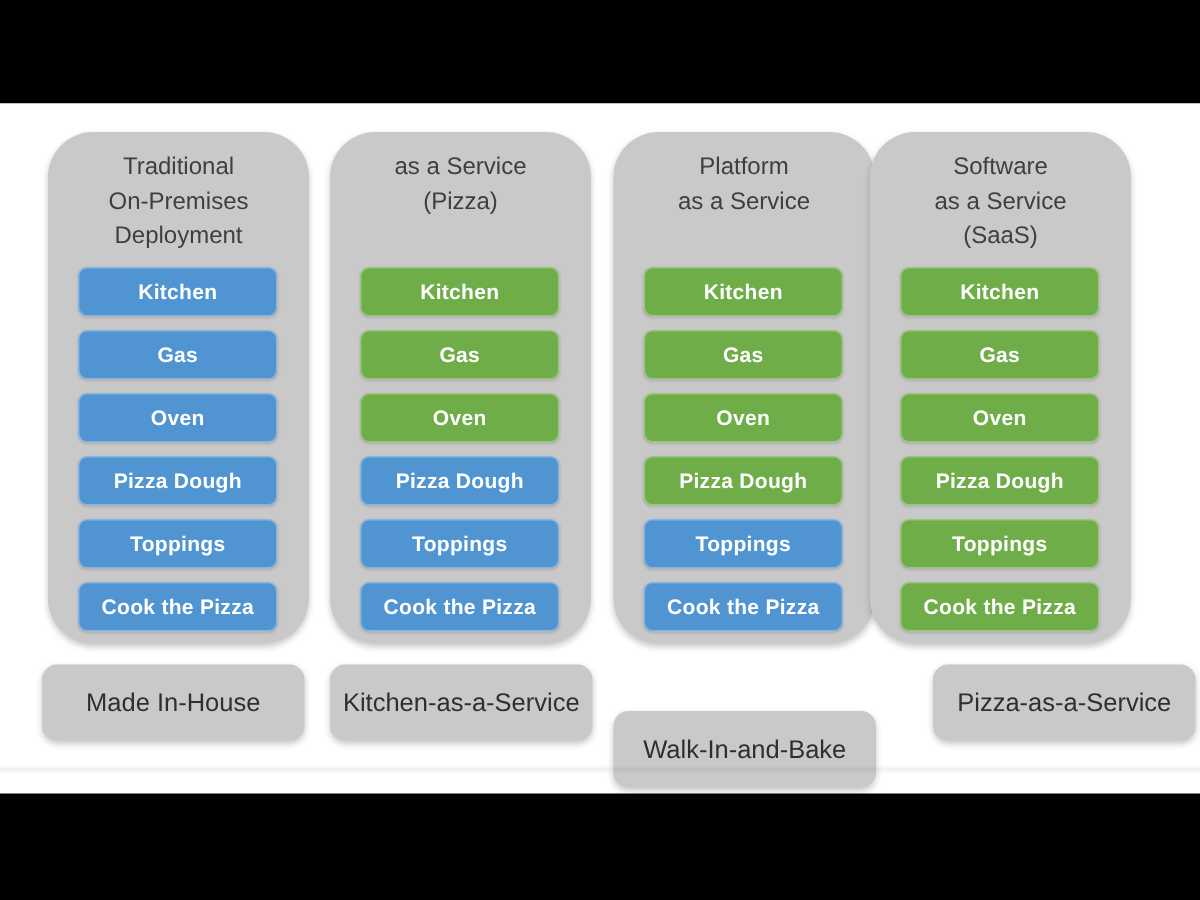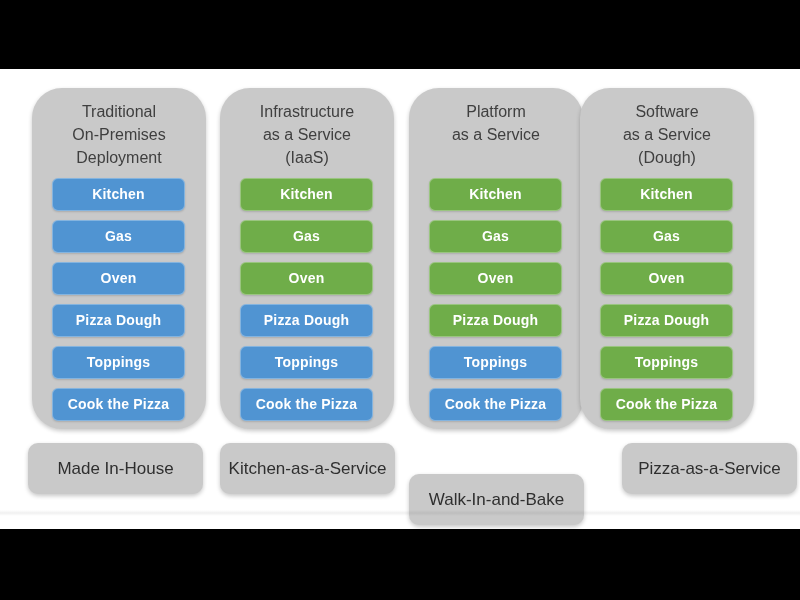--- a/index.html
+++ b/index.html
@@ -115,23 +115,22 @@
         <div class="service-item blue">Gas</div>
         <div class="service-item blue">Oven</div>
         <div class="service-item blue">Pizza Dough</div>
         <div class="service-item blue">Toppings</div>
         <div class="service-item blue">Cook the Pizza</div>
       </div>
     </div>
 
     <div class="column col-2">
       <div class="column-title">
-        <div>Infrastructure</div>
         <div>as a Service</div>
-        <div>(IaaS)</div>
+        <div>(Pizza)</div>
       </div>
       <div class="items">
         <div class="service-item green">Kitchen</div>
         <div class="service-item green">Gas</div>
         <div class="service-item green">Oven</div>
         <div class="service-item blue">Pizza Dough</div>
         <div class="service-item blue">Toppings</div>
         <div class="service-item blue">Cook the Pizza</div>
       </div>
     </div>
@@ -148,21 +147,21 @@
         <div class="service-item green">Pizza Dough</div>
         <div class="service-item blue">Toppings</div>
         <div class="service-item blue">Cook the Pizza</div>
       </div>
     </div>
 
     <div class="column col-4">
       <div class="column-title">
         <div>Software</div>
         <div>as a Service</div>
-        <div>(Dough)</div>
+        <div>(SaaS)</div>
       </div>
       <div class="items">
         <div class="service-item green">Kitchen</div>
         <div class="service-item green">Gas</div>
         <div class="service-item green">Oven</div>
         <div class="service-item green">Pizza Dough</div>
         <div class="service-item green">Toppings</div>
         <div class="service-item green">Cook the Pizza</div>
       </div>
     </div>

